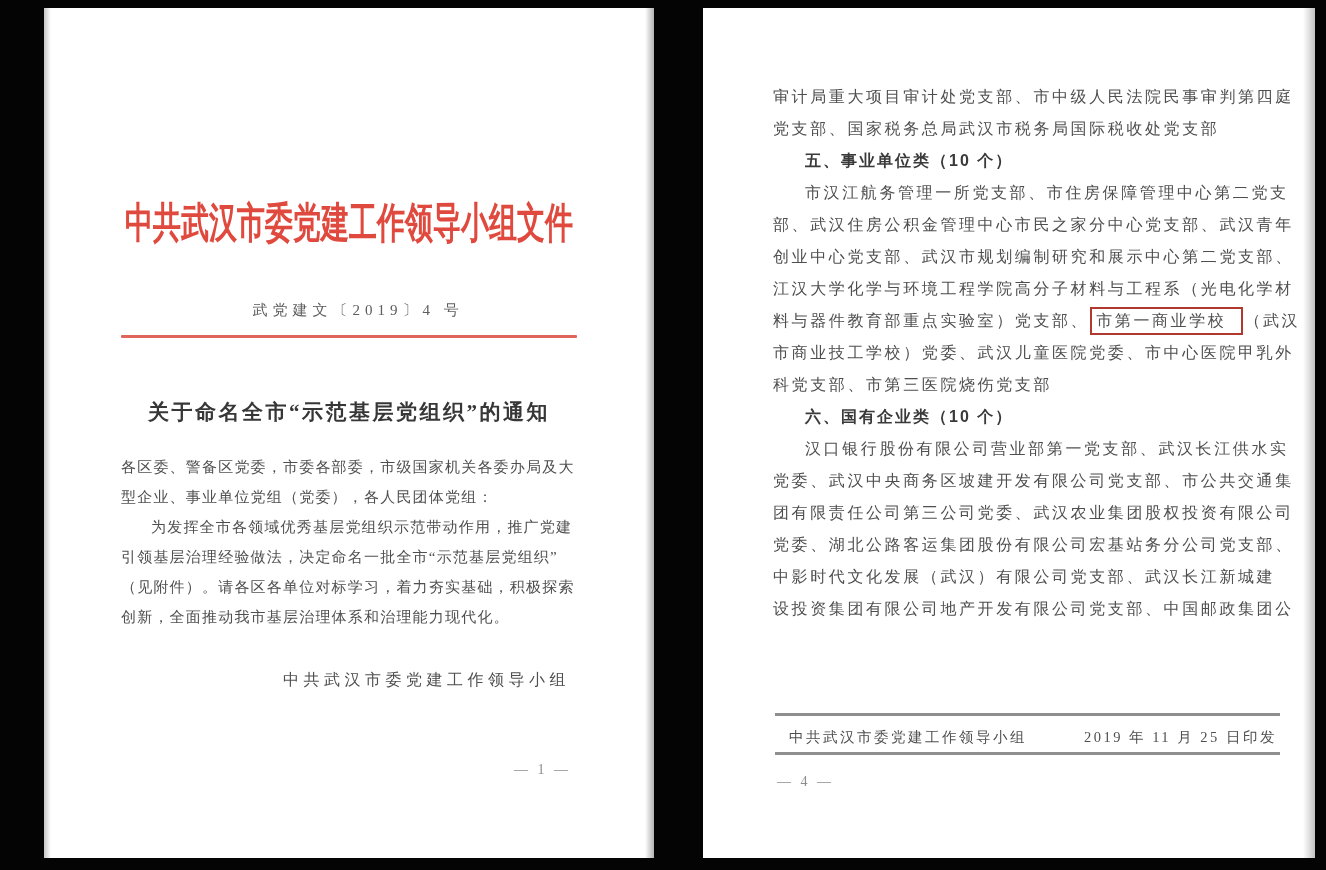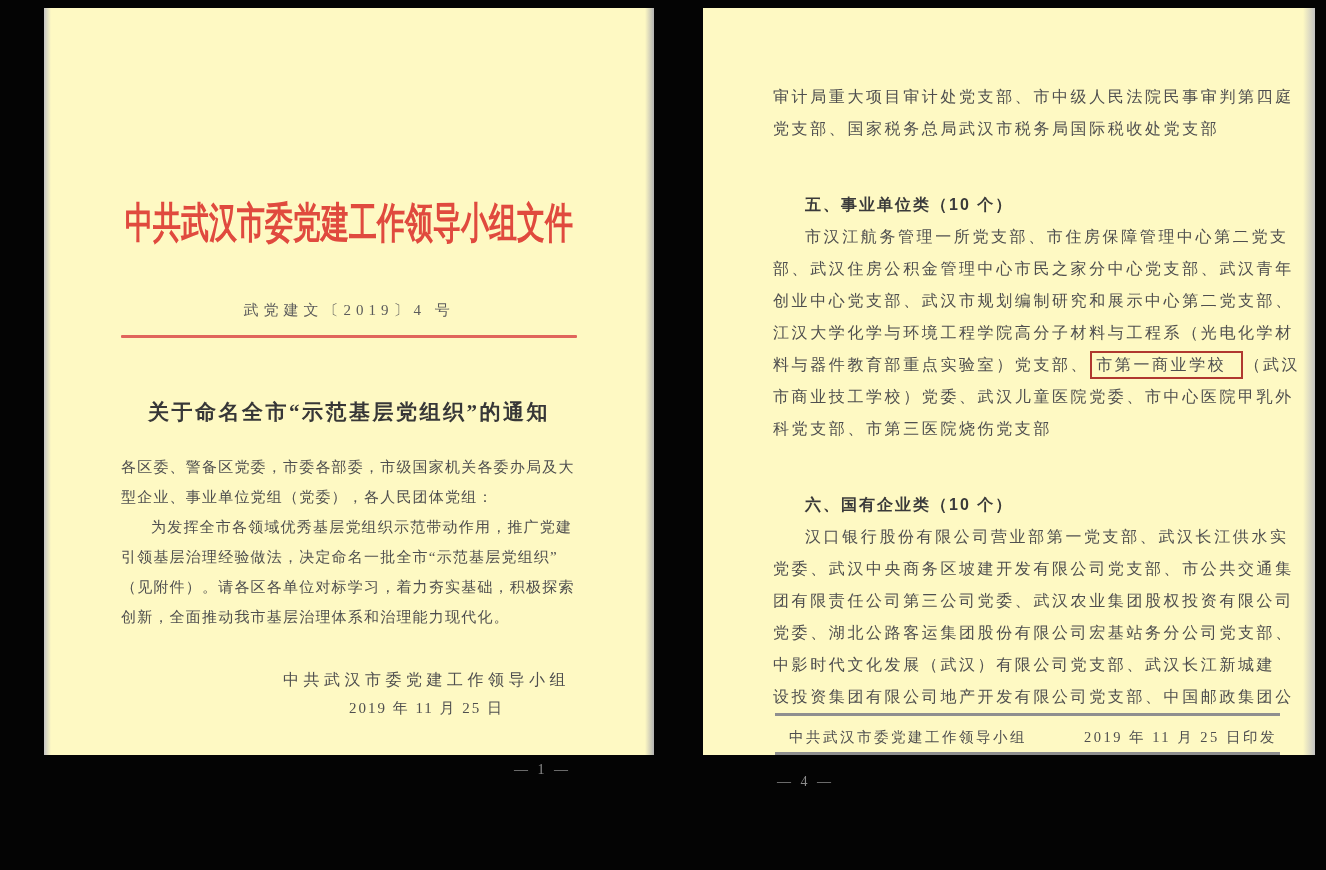--- a/index.html
+++ b/index.html
@@ -2,21 +2,21 @@
 <html style="--header-red: #e04a3e; --rule-red: #e0655c; --highlight-red: #b0382f;"><head>
 <meta charset="utf-8">
 <style>
   html,body{margin:0;padding:0;}
   body{
     width:1326px;height:870px;position:relative;
     background:#040404;overflow:hidden;
     font-family:"Liberation Serif","DejaVu Serif",serif;
   }
   .page{
-    position:absolute;top:8px;height:747px;background:#fef9c3;
+    position:absolute;top:8px;height:850px;background:#ffffff;
   }
   .page-left{left:8px;width:610px;margin-left:36px;}
   .page-right{left:703px;width:612px;}
   .page-left::before{
     content:"";position:absolute;left:0;top:0;bottom:0;width:7px;
     background:linear-gradient(to right,#c6c6c6,rgba(255,255,255,0));
   }
   .page-left::after{
     content:"";position:absolute;right:0;top:0;bottom:0;width:9px;
     background:linear-gradient(to left,#b2b2b2,rgba(255,255,255,0));
@@ -30,21 +30,21 @@
   
   .org-header{
     top:195px;left:0;width:100%;text-align:center;
     font-family:"Liberation Sans","DejaVu Sans",sans-serif;
     font-weight:bold;font-size:28px;line-height:40px;letter-spacing:0px;
     color:var(--header-red);transform:scaleY(1.5);transform-origin:center;
     white-space:nowrap;
   }
   .doc-number{
     top:292px;left:0;width:100%;text-align:center;
-    font-size:15px;line-height:20px;letter-spacing:5px;color:#5c5c5c;
+    font-size:15px;line-height:20px;letter-spacing:5px;color:#5c5c5c;padding-left:9px;
   }
   .red-rule{
     top:327px;left:77px;width:456px;height:3px;
     background:var(--rule-red);border-radius:1px;
   }
   .doc-title{
     top:389px;left:0;width:100%;text-align:center;
     font-weight:bold;font-size:21px;line-height:30px;letter-spacing:2.5px;
     color:#373737;white-space:nowrap;
   }
@@ -66,21 +66,21 @@
   .pageno-left{top:752px;right:83px;text-align:right;}
 
   
   .lines-block{
     top:73px;left:70px;width:524px;
     font-size:16px;line-height:32px;letter-spacing:2.6px;color:#4f4f4f;
   }
   .lines-block .line{white-space:nowrap;}
   .lines-block .heading{
     font-family:"Liberation Sans","DejaVu Sans",sans-serif;
-    font-weight:bold;color:#3a3a3a;letter-spacing:2px;margin-top:44px;
+    font-weight:bold;color:#3a3a3a;letter-spacing:2px;
   }
   .hl-box{
     border:2px solid var(--highlight-red);
     padding:3px 15px 4px 4px;margin:8px 1px;
   }
   .footer-rule{
     left:72px;width:505px;height:3px;background:#8f8f8f;
   }
   .footer-rule-top{top:705px;}
   .footer-rule-bottom{top:744px;}
@@ -107,21 +107,20 @@
   <div class="abs body-block">
     <div class="line">各区委、警备区党委，市委各部委，市级国家机关各委办局及大</div>
     <div class="line">型企业、事业单位党组（党委），各人民团体党组：</div>
     <div class="line indent">为发挥全市各领域优秀基层党组织示范带动作用，推广党建</div>
     <div class="line">引领基层治理经验做法，决定命名一批全市“示范基层党组织”</div>
     <div class="line">（见附件）。请各区各单位对标学习，着力夯实基础，积极探索</div>
     <div class="line">创新，全面推动我市基层治理体系和治理能力现代化。</div>
   </div>
 
   <div class="abs sign-block signature">中共武汉市委党建工作领导小组</div>
-  <div class="abs sign-block sign-date">2019 年 11 月 25 日</div>
 
   <div class="abs pageno pageno-left">— 1 —</div>
 </div>
 
 <div class="page page-right">
   <div class="abs lines-block">
     <div class="line">审计局重大项目审计处党支部、市中级人民法院民事审判第四庭</div>
     <div class="line">党支部、国家税务总局武汉市税务局国际税收处党支部</div>
     <div class="line heading indent">五、事业单位类（10 个）</div>
     <div class="line indent">市汉江航务管理一所党支部、市住房保障管理中心第二党支</div>

